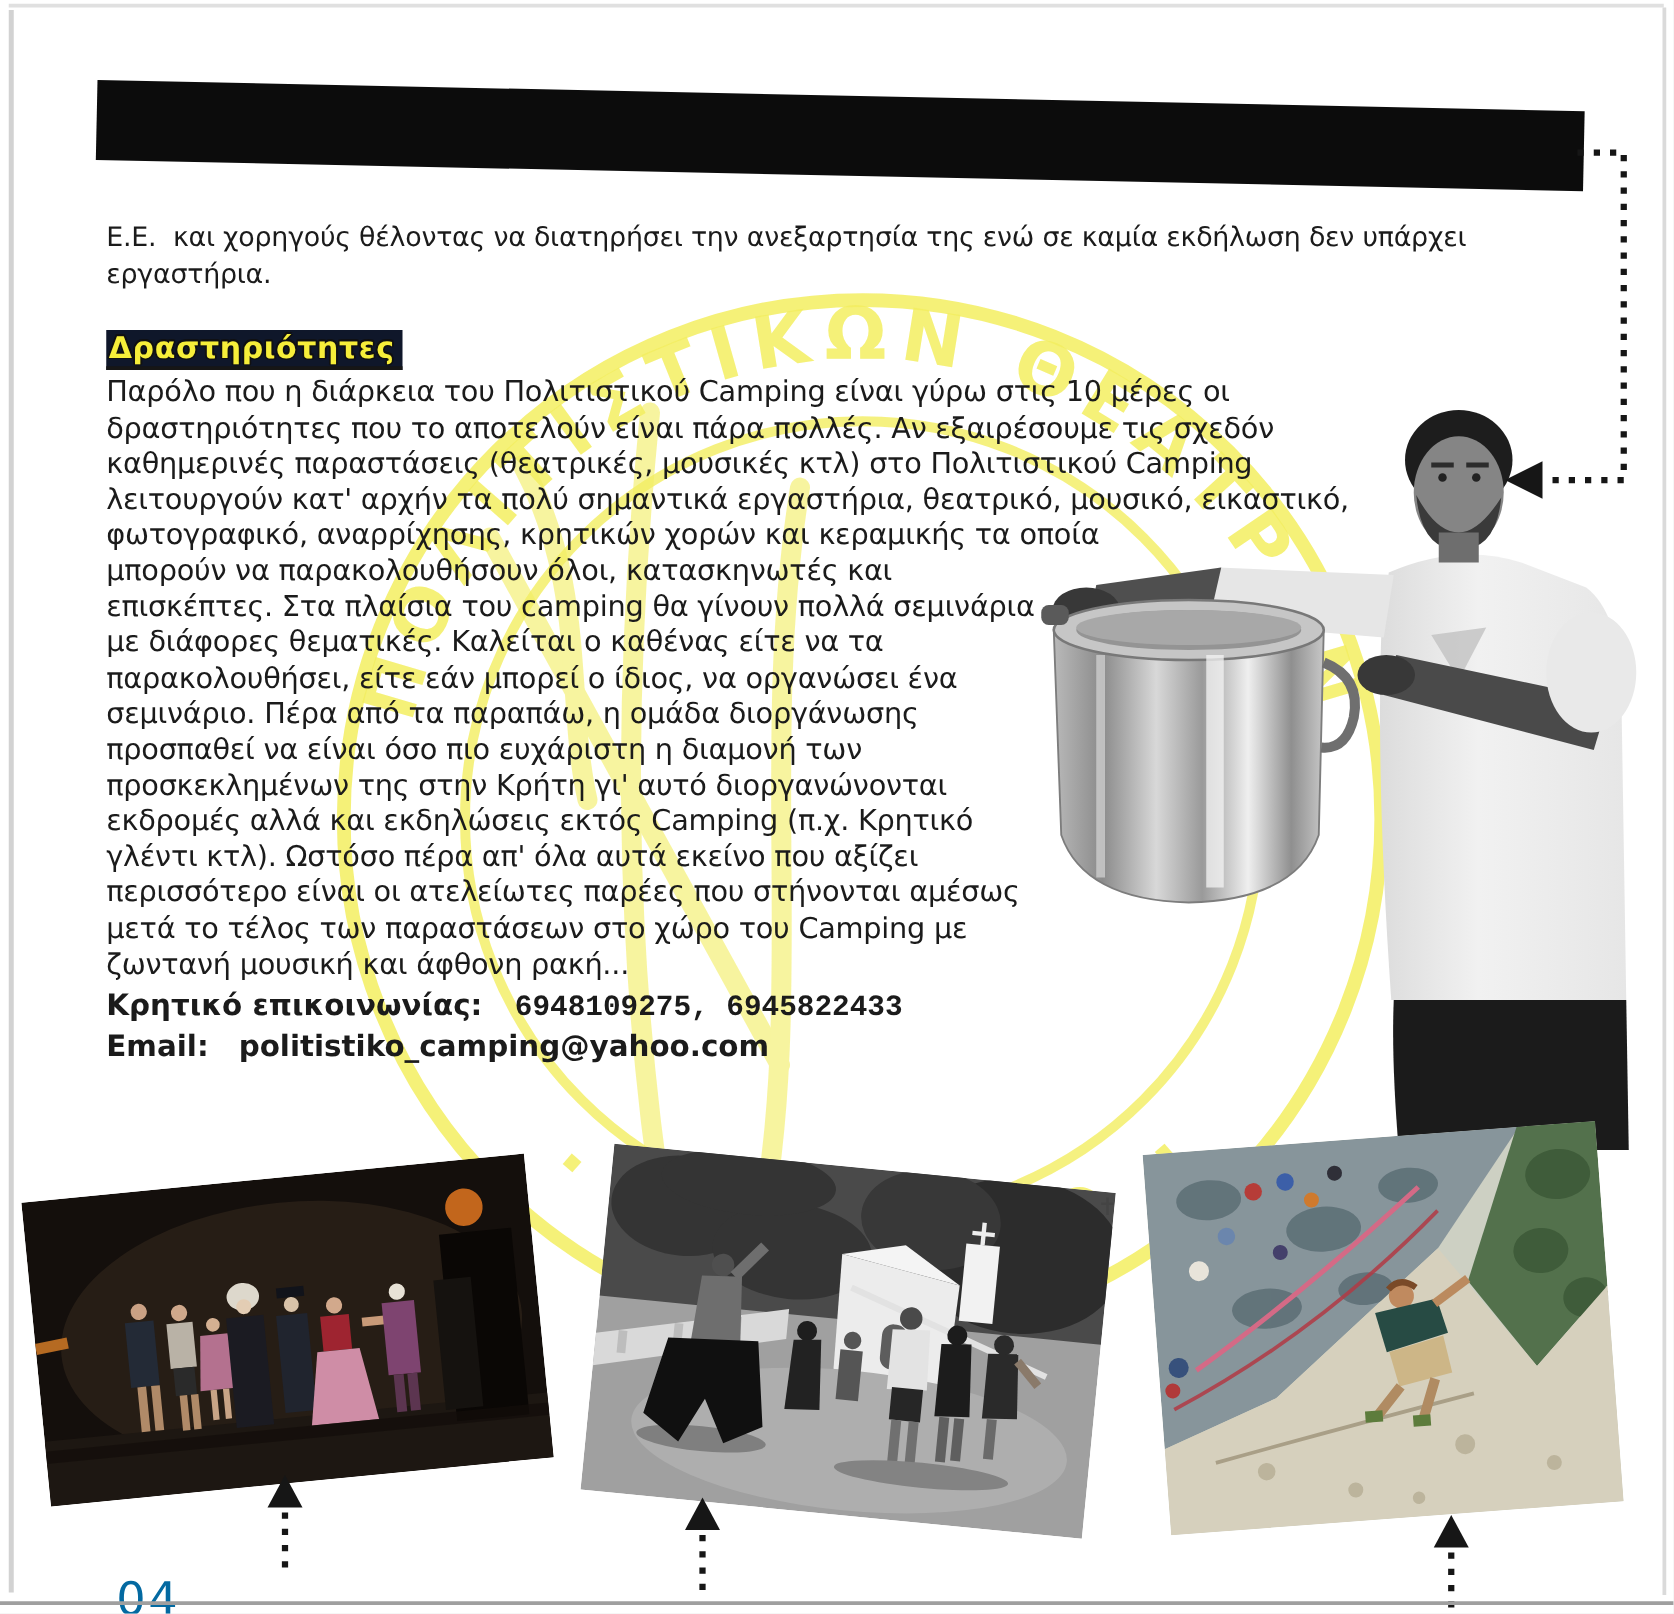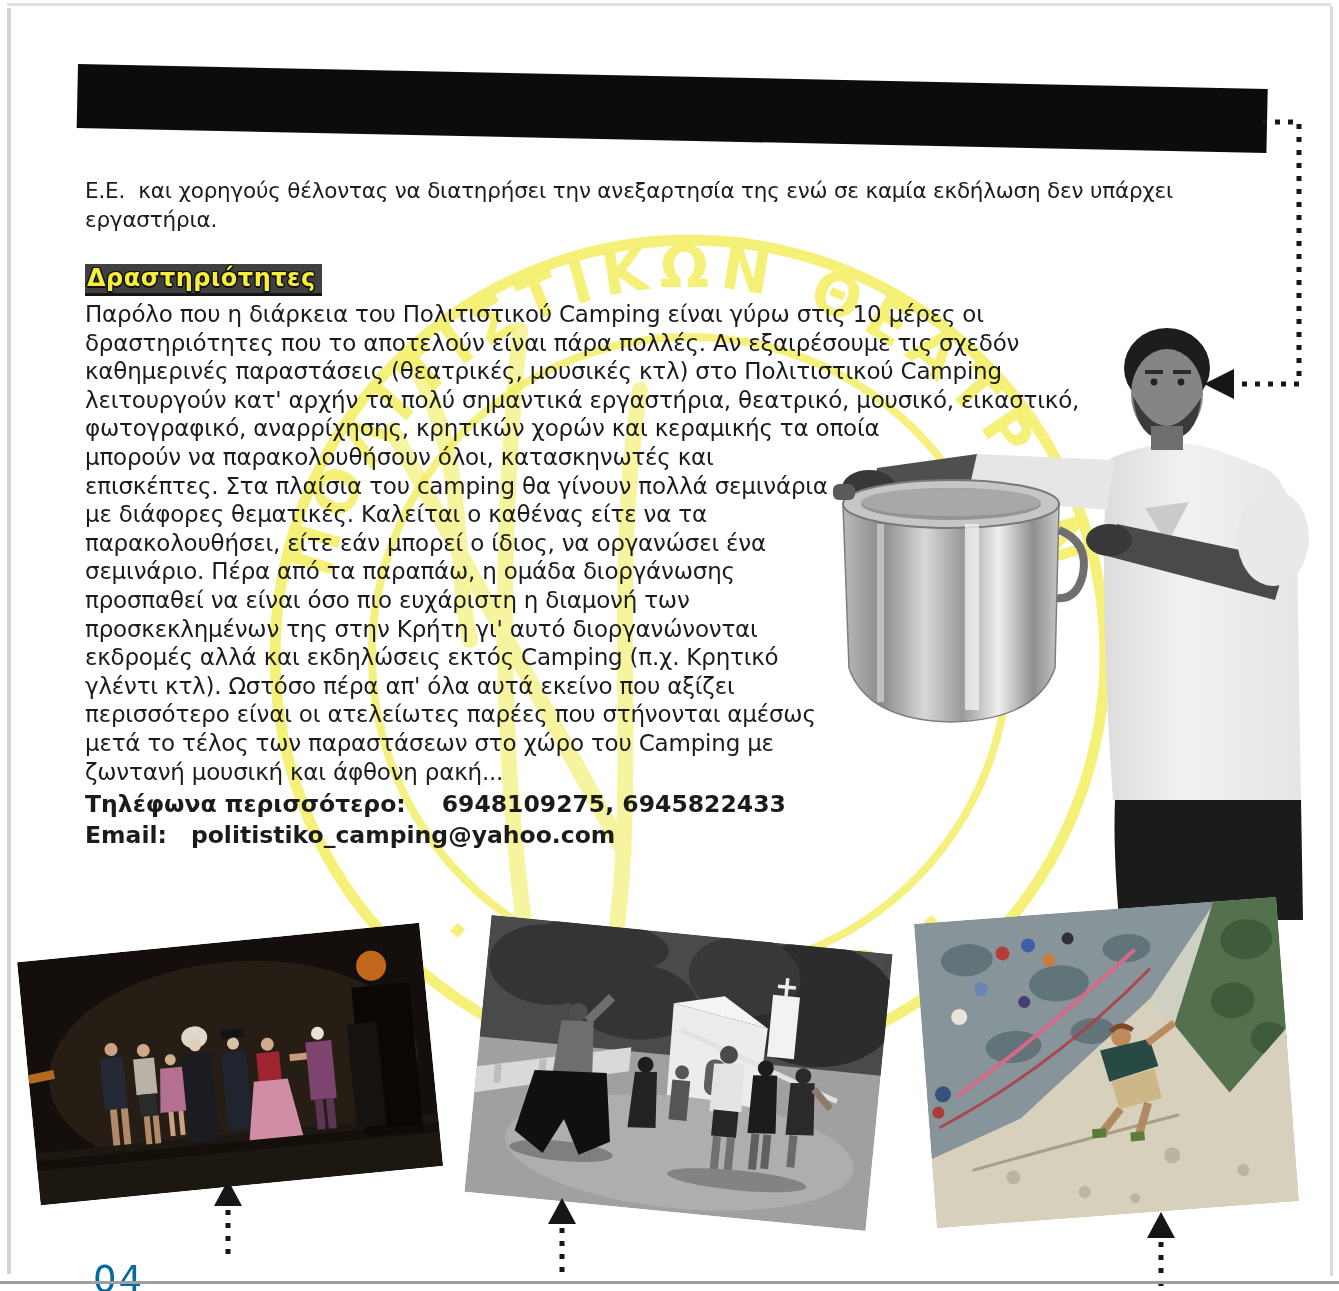--- a/index.html
+++ b/index.html
@@ -24,33 +24,33 @@
   }
 
   .intro {
     left:85px; top:176px; width:1205px;
     font-size:21.5px; line-height:29px; white-space:pre; letter-spacing:-0.2px;
   }
 
   .section-heading {
     left:85px; top:264px; display:inline-block;
     font-size:24px; font-weight:bold; letter-spacing:0.5px;
-    background:#404040; color:#f6ee3a; padding:0 6px 1px 2px;
+    background:#0f172a; color:#f6ee3a; padding:0 6px 1px 2px;
     border-bottom:3px solid #161616;
     text-shadow:-1.5px 0 #111,1.5px 0 #111,0 -1.5px #111,0 1.5px #111,
                 -1px -1px #111,1px 1px #111,-1px 1px #111,1px -1px #111;
   }
 
   .section-body {
     left:85px; top:300px;
     font-size:23px; line-height:28.6px; white-space:pre; letter-spacing:-0.2px;
   }
 
   .contact { left:85px; top:789px; font-size:23.5px; font-weight:700; line-height:31px; }
-  .contact .val-phones { margin-left:36px; }
+  .contact .val-phones { margin-left:26px;font-family:Liberation Mono, monospace; }
   .contact .val-email  { margin-left:24px; }
 
   .page-number {
     left:93px; top:1258px; font-size:37px; font-weight:400; letter-spacing:2px; color:#0369a1;
   }
 
   .photo { position:absolute; }
   .photo svg { display:block; }
 
   .theater-photo  { left:28px;  top:942px; width:404px; height:244px; transform:rotate(-5.6deg); }
@@ -108,21 +108,21 @@
 προσπαθεί να είναι όσο πιο ευχάριστη η διαμονή των
 προσκεκλημένων της στην Κρήτη γι' αυτό διοργανώνονται
 εκδρομές αλλά και εκδηλώσεις εκτός Camping (π.χ. Κρητικό
 γλέντι κτλ). Ωστόσο πέρα απ' όλα αυτά εκείνο που αξίζει
 περισσότερο είναι οι ατελείωτες παρέες που στήνονται αμέσως
 μετά το τέλος των παραστάσεων στο χώρο του Camping με
 ζωντανή μουσική και άφθονη ρακή...</div>
 
   <div class="abs contact">
     <div>
-      <span>Τηλέφωνα περισσότερο:</span><span class="val-phones">6948109275, 6945822433</span>
+      <span>Κρητικό επικοινωνίας:</span><span class="val-phones">6948109275, 6945822433</span>
     </div>
     <div>
       <span>Email:</span><span class="val-email">politistiko_camping@yahoo.com</span>
     </div>
   </div>
 
   <div class="abs photo portrait-photo">
     <svg viewBox="0 0 500 592" width="500" height="592">
       <defs>
         <linearGradient id="potGrad" x1="0" y1="0" x2="1" y2="0">

